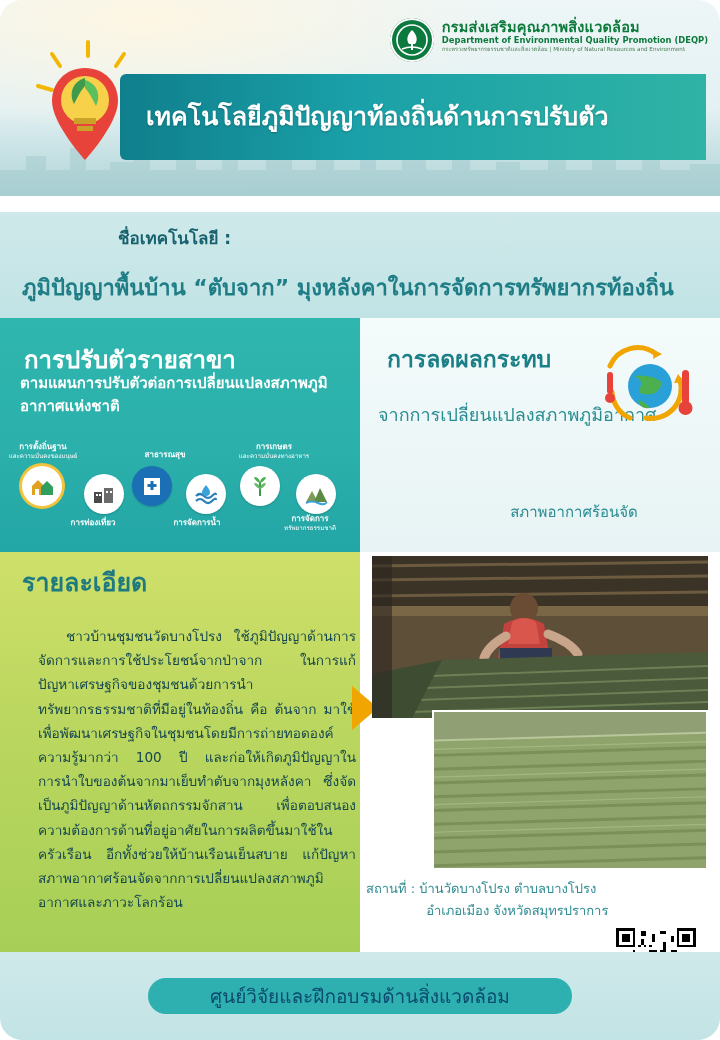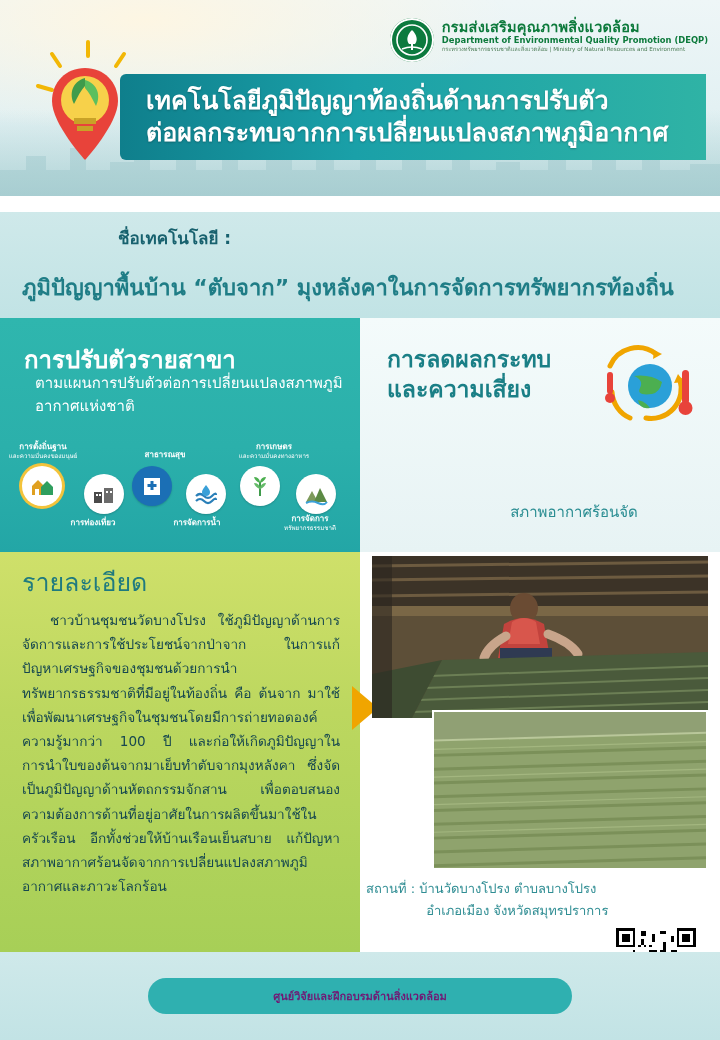--- a/index.html
+++ b/index.html
@@ -3,21 +3,21 @@
 <meta charset="utf-8">
 <style>
   html,body{margin:0;padding:0;}
   body{
     width:720px;height:1040px;
     font-family:"DejaVu Sans","Liberation Sans",sans-serif;
     background:#ffffff;
     overflow:hidden;
     position:relative;
   }
-  .page{position:relative;width:720px;height:1040px;overflow:hidden;background:#fff;}
+  .page{position:relative;width:720px;height:1040px;overflow:hidden;background:#fff;border-radius:22px;}
 
   
   .header{
     position:absolute;left:0;top:0;width:720px;height:196px;
     background:linear-gradient(180deg,#eef6f7 0%, #e3f1f3 55%, #cfe8ea 100%);
     overflow:hidden;
   }
   .header-city{
     position:absolute;left:0;bottom:0;width:720px;height:86px;
     background:
@@ -90,22 +90,22 @@
   .panel-right{
     position:absolute;left:360px;top:318px;width:360px;height:234px;
     background:linear-gradient(180deg,#f4fbfb 0%, #e7f3f4 100%);
     overflow:hidden;
   }
   .panel-left h2{
     margin:4px;position:absolute;left:20px;top:18px;
     font-size:24px;color:#ffffff;font-weight:bold;
   }
   .panel-left .sub{
-    position:absolute;left:35px;top:54px;width:320px;
-    font-size:15px;color:#ffffff;line-height:1.55;
+    position:absolute;left:20px;top:54px;width:320px;
+    font-size:15px;color:#ffffff;line-height:1.55;font-weight:bold;
   }
   .panel-right h2{
     margin:9px;position:absolute;left:18px;top:18px;width:250px;
     font-size:23px;color:#1a7f86;font-weight:bold;line-height:1.3;
   }
   .panel-right .sub{
     position:absolute;left:18px;top:84px;width:290px;
     font-size:18px;color:#2a8d92;line-height:1.4;
   }
   .panel-right .hot{
@@ -129,24 +129,24 @@
   .sec-ico.blue{background:#1b6fb5;}
   .sec-ico svg{display:block}
 
   
   .detail{
     position:absolute;left:0;top:552px;width:360px;height:400px;
     background:linear-gradient(180deg,#cfe06a 0%, #bcd75f 40%, #a7cf57 100%);
   }
   .detail h3{
     margin:0;position:absolute;left:22px;top:10px;
-    font-size:25px;color:#1f7a7f;font-weight:normal;
+    font-size:25px;color:#1f7a7f;font-weight:bold;
   }
   .detail p{
-    position:absolute;left:22px;top:56px;width:318px;margin:0;
+    position:absolute;left:22px;top:56px;width:318px;margin:16px;
     font-size:13.6px;color:#17484f;line-height:1.78;text-align:justify;
     text-indent:28px;
   }
   .arrow{
     position:absolute;left:352px;top:686px;width:0;height:0;
     border-top:22px solid transparent;border-bottom:22px solid transparent;
     border-left:26px solid #f0a500;
   }
 
   
@@ -179,21 +179,21 @@
 
   
   .footer{
     position:absolute;left:0;top:952px;width:720px;height:88px;
     background:linear-gradient(180deg,#cfe9ea 0%, #c2e3e5 100%);
   }
   .footer-pill{
     position:absolute;left:148px;top:978px;width:424px;height:36px;
     background:#2fb0b0;border-radius:18px;
     display:flex;align-items:center;justify-content:center;
-    color:#701a75;font-size:11px;font-weight:bold;
+    color:#0c4a6e;font-size:19px;font-weight:normal;
   }
 </style>
 </head>
 <body>
 
 <div class="page">
 
   <div class="header">
     <div class="sky-band"></div>
 
@@ -233,21 +233,20 @@
       </div>
       <div class="logo-text">
         <div class="l1">กรมส่งเสริมคุณภาพสิ่งแวดล้อม</div>
         <div class="l2">Department of Environmental Quality Promotion (DEQP)</div>
         <div class="l3">กระทรวงทรัพยากรธรรมชาติและสิ่งแวดล้อม | Ministry of Natural Resources and Environment</div>
       </div>
     </div>
 
     <div class="title-banner">
       <div class="t1">เทคโนโลยีภูมิปัญญาท้องถิ่นด้านการปรับตัว</div>
-      <div class="t2">ต่อผลกระทบจากการเปลี่ยนแปลงสภาพภูมิอากาศ</div>
     </div>
   </div>
 
   <div class="name-band">
     <div class="label">ชื่อเทคโนโลยี :</div>
     <div class="value">ภูมิปัญญาพื้นบ้าน “ตับจาก” มุงหลังคาในการจัดการทรัพยากรท้องถิ่น</div>
   </div>
 
   <div class="panel-left">
     <h2>การปรับตัวรายสาขา</h2>
@@ -324,22 +323,22 @@
       <div class="sec-lab" style="left:268px;top:72px;width:84px;">
         <span>การจัดการ</span>
         <span class="s">ทรัพยากรธรรมชาติ</span>
       </div>
     </div>
   </div>
 
   <div class="panel-right">
     <h2>
       <span>การลดผลกระทบ</span><br>
-      <span>และความเสี่ยง</span>
     </h2>
+    <div class="sub">จากการเปลี่ยนแปลงสภาพภูมิอากาศ</div>
 
     <svg class="globe-art" viewBox="0 0 108 100">
       <g stroke="#f0a500" stroke-width="5" fill="none" stroke-linecap="round">
         <path d="M16 30 a30 30 0 0 1 46 -12"></path>
         <path d="M86 44 a30 30 0 0 1 -34 38"></path>
         <path d="M18 56 a30 30 0 0 0 18 26"></path>
       </g>
       <path d="M60 14 l8 4 l-9 5 z" fill="#f0a500"></path>
       <path d="M84 38 l6 8 l-10 1 z" fill="#f0a500"></path>
       <circle cx="56" cy="50" r="22" fill="#2aa0d8"></circle>

